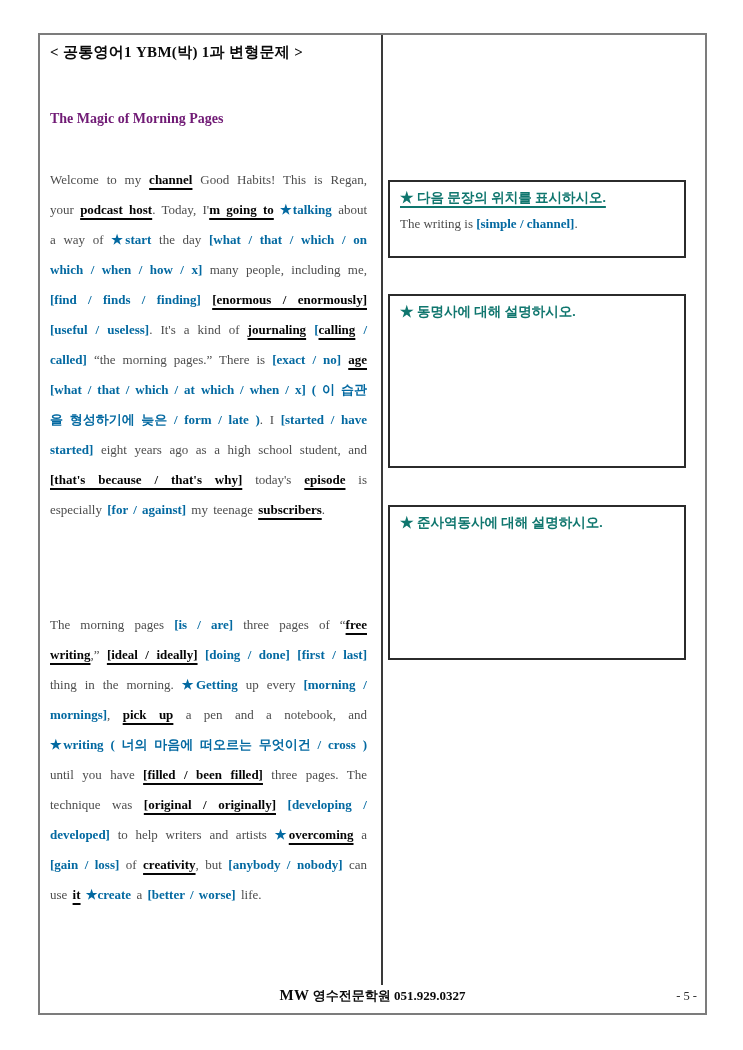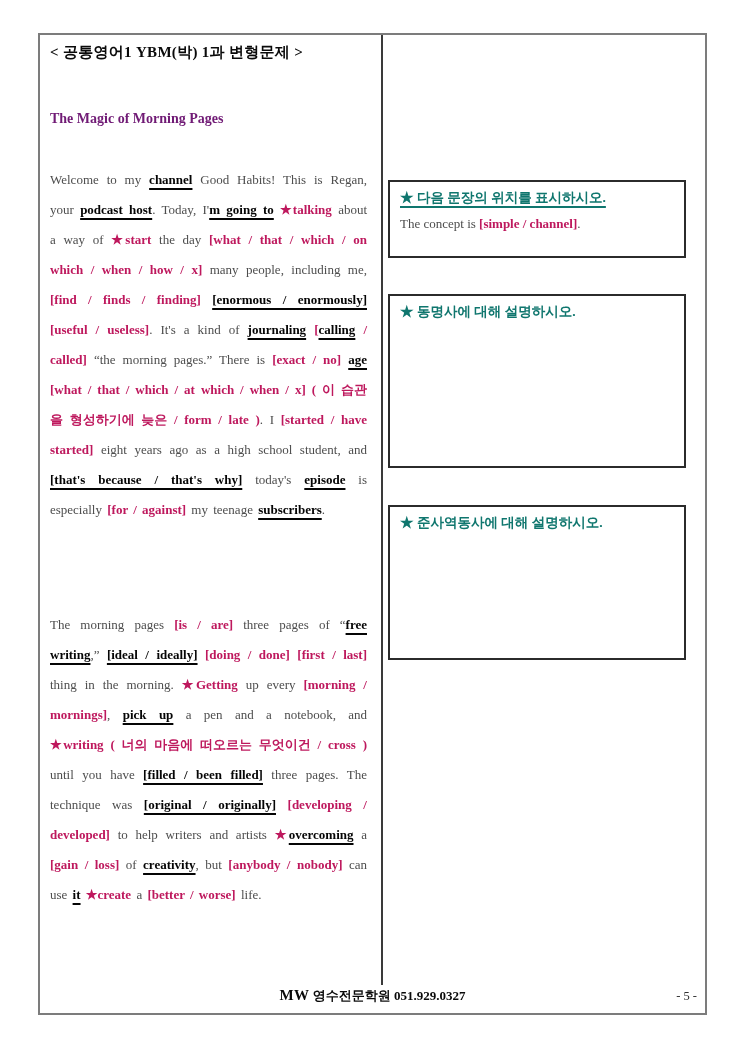--- a/index.html
+++ b/index.html
@@ -24,21 +24,21 @@
     font-size:14px;font-weight:bold;color:#701a75;white-space:nowrap;
   }
   .para{
     position:absolute;left:10px;width:317px;
     font-size:13px;line-height:30px;color:#4d4d4d;
     text-align:justify;text-justify:inter-word;word-spacing:2px;
   }
   .para-1{top:130px;}
   .para-2{top:575px;}
   .seg-n{color:#4d4d4d;font-weight:normal;}
-  .seg-b{color:#be185d;font-weight:bold;margin-top:46px;}
+  .seg-b{color:#0369a1;font-weight:bold;margin-top:46px;}
   .seg-bu{color:#050505;font-weight:bold;text-decoration:underline;text-underline-offset:3.5px;text-decoration-thickness:1.5px;}
   .qbox{
     position:absolute;left:348px;width:298px;box-sizing:border-box;
     border:2px solid #2b2b2b;background:#fff;
   }
   .qbox-1{top:145px;height:78px;}
   .qbox-2{top:259px;height:174px;}
   .qbox-3{top:470px;height:155px;}
   .qbox-header{
     padding:7px 6px 0 10px;font-size:13.5px;font-weight:bold;color:#0f766e;white-space:nowrap;
@@ -66,21 +66,21 @@
   <div class="doc-title">&lt; 공통영어1 YBM(박) 1과 변형문제 &gt;</div>
 
   <div class="doc-subtitle">The Magic of Morning Pages</div>
 
   <div class="para para-1"><span class="seg-n">Welcome to my </span><span class="seg-bu">channel</span><span class="seg-n"> Good Habits! This is Regan, your </span><span class="seg-bu">podcast host</span><span class="seg-n">. Today, I'</span><span class="seg-bu">m going to</span><span class="seg-n"> </span><span class="seg-b">★talking</span><span class="seg-n"> about a way of </span><span class="seg-b">★start</span><span class="seg-n"> the day </span><span class="seg-b">[what / that / which / on which / when / how / x]</span><span class="seg-n"> many people, including me, </span><span class="seg-b">[find / finds / finding]</span><span class="seg-n"> </span><span class="seg-bu">[enormous / enormously]</span><span class="seg-n"> </span><span class="seg-b">[useful / useless]</span><span class="seg-n">. It's a kind of </span><span class="seg-bu">journaling</span><span class="seg-n"> </span><span class="seg-b">[</span><span class="seg-bu">calling</span><span class="seg-b"> / called]</span><span class="seg-n"> “the morning pages.” There is </span><span class="seg-b">[exact / no]</span><span class="seg-n"> </span><span class="seg-bu">age</span><span class="seg-n"> </span><span class="seg-b">[what / that / which / at which / when / x]</span><span class="seg-n"> </span><span class="seg-b">( 이 습관을 형성하기에 늦은 / form / late )</span><span class="seg-n">. I </span><span class="seg-b">[started / have started]</span><span class="seg-n"> eight years ago as a high school student, and </span><span class="seg-bu">[that's because / that's why]</span><span class="seg-n"> today's </span><span class="seg-bu">episode</span><span class="seg-n"> is especially </span><span class="seg-b">[for / against]</span><span class="seg-n"> my teenage </span><span class="seg-bu">subscribers</span><span class="seg-n">.</span></div>
 
   <div class="para para-2"><span class="seg-n">The morning pages </span><span class="seg-b">[is / are]</span><span class="seg-n"> three pages of “</span><span class="seg-bu">free writing</span><span class="seg-n">,” </span><span class="seg-bu">[ideal / ideally]</span><span class="seg-n"> </span><span class="seg-b">[doing / done]</span><span class="seg-n"> </span><span class="seg-b">[first / last]</span><span class="seg-n"> thing in the morning. </span><span class="seg-b">★Getting</span><span class="seg-n"> up every </span><span class="seg-b">[morning / mornings]</span><span class="seg-n">, </span><span class="seg-bu">pick up</span><span class="seg-n"> a pen and a notebook, and </span><span class="seg-b">★writing</span><span class="seg-n"> </span><span class="seg-b">( 너의 마음에 떠오르는 무엇이건 / cross )</span><span class="seg-n"> until you have </span><span class="seg-bu">[filled / been filled]</span><span class="seg-n"> three pages. The technique was </span><span class="seg-bu">[original / originally]</span><span class="seg-n"> </span><span class="seg-b">[developing / developed]</span><span class="seg-n"> to help writers and artists </span><span class="seg-b">★</span><span class="seg-bu">overcoming</span><span class="seg-n"> a </span><span class="seg-b">[gain / loss]</span><span class="seg-n"> of </span><span class="seg-bu">creativity</span><span class="seg-n">, but </span><span class="seg-b">[anybody / nobody]</span><span class="seg-n"> can use </span><span class="seg-bu">it</span><span class="seg-n"> </span><span class="seg-b">★create</span><span class="seg-n"> a </span><span class="seg-b">[better / worse]</span><span class="seg-n"> life.</span></div>
 
   <div class="qbox qbox-1">
     <div class="qbox-header hdr-underline">★ 다음 문장의 위치를 표시하시오.</div>
-    <div class="qbox-body"><span class="seg-n">The concept is </span><span class="seg-b">[simple / channel]</span><span class="seg-n">.</span></div>
+    <div class="qbox-body"><span class="seg-n">The writing is </span><span class="seg-b">[simple / channel]</span><span class="seg-n">.</span></div>
   </div>
 
   <div class="qbox qbox-2">
     <div class="qbox-header">★ 동명사에 대해 설명하시오.</div>
     <div class="qbox-body"></div>
   </div>
 
   <div class="qbox qbox-3">
     <div class="qbox-header">★ 준사역동사에 대해 설명하시오.</div>
     <div class="qbox-body"></div>

